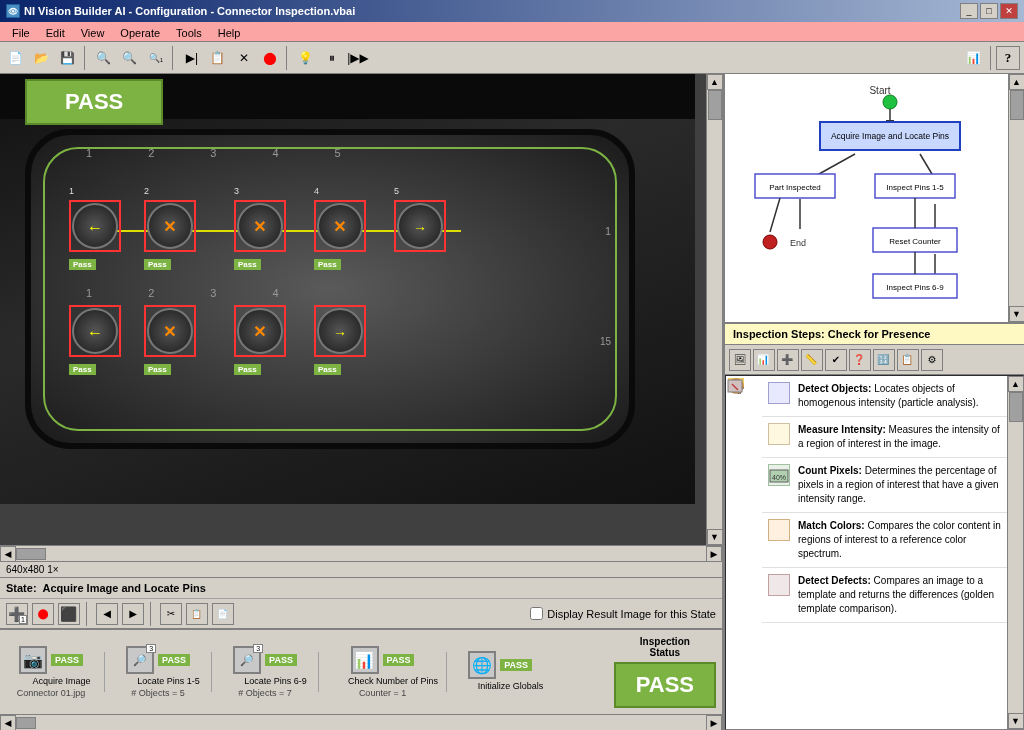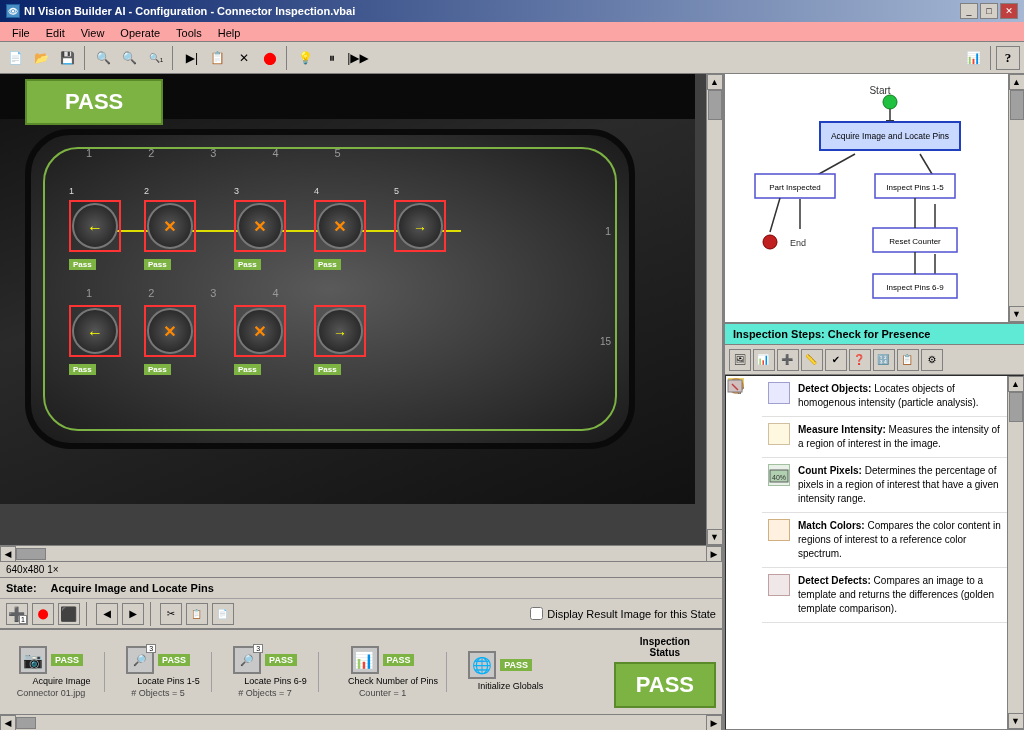--- a/index.html
+++ b/index.html
@@ -63,21 +63,21 @@
     
     .status-bar { background: #d4d0c8; border-top: 1px solid #808080; padding: 2px 6px; font-size: 10px; display: flex; align-items: center; gap: 10px; }
 
     
     .state-bar {
       background: #d4d0c8;
       border-top: 1px solid #808080;
       padding: 4px 6px;
       display: flex;
       align-items: center;
-      gap: 14px;
+      gap: 6px;
       font-size: 11px;
       font-weight: bold;
     }
 
     
     .state-toolbar {
       background: #d4d0c8;
       border-top: 1px solid #a0a0a0;
       display: flex;
       align-items: center;
@@ -164,21 +164,21 @@
     .flow-area {
       flex: 0 0 250px;
       background: #f5f5f5;
       border-bottom: 2px solid #808080;
       position: relative;
       overflow: hidden;
     }
 
     
     .inspection-header {
-      background: #5eead4;
+      background: #fef9c3;
       padding: 4px 8px;
       font-size: 11px;
       font-weight: bold;
       color: #000;
       border-bottom: 1px solid #808080;
     }
 
     
     .steps-toolbar {
       background: #d4d0c8;

